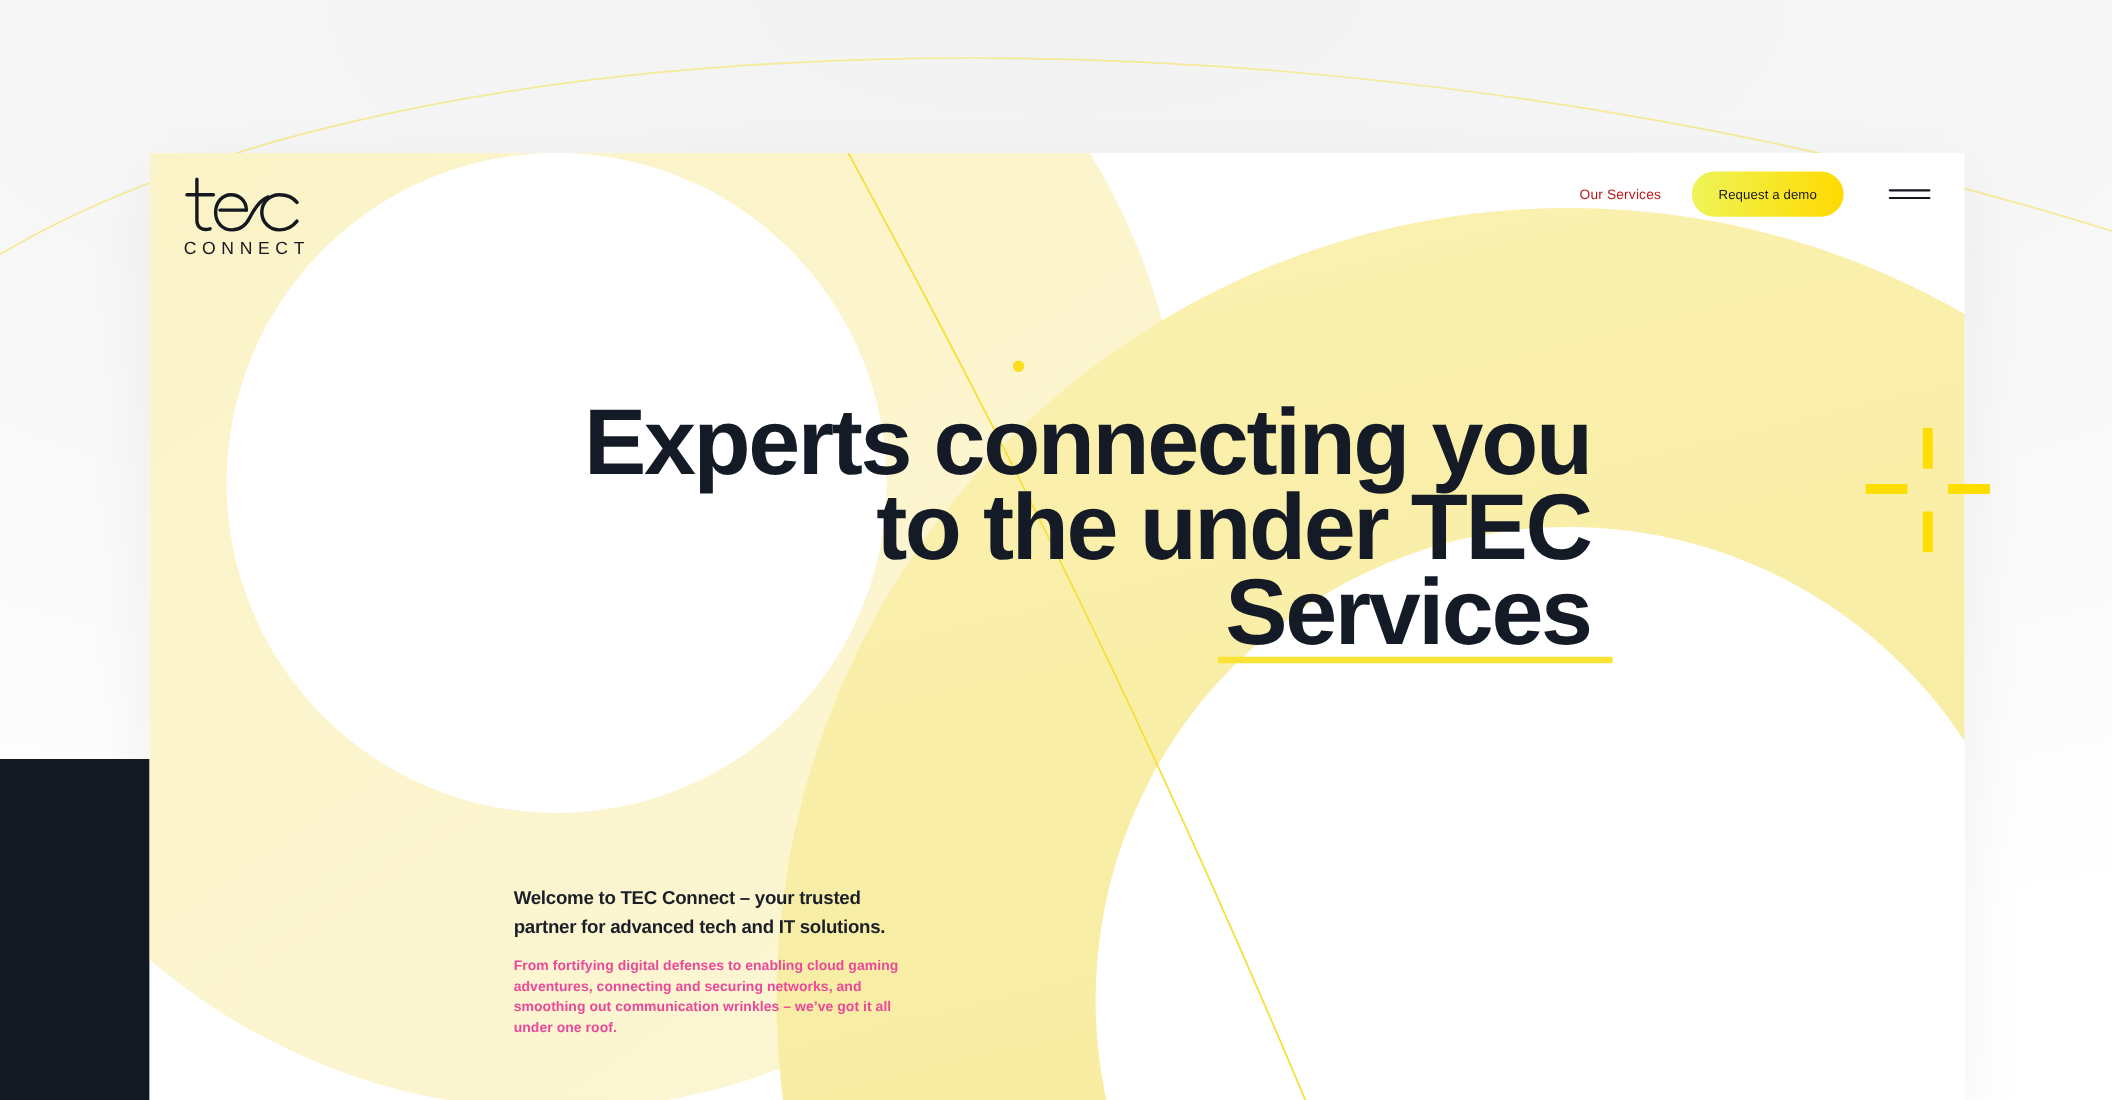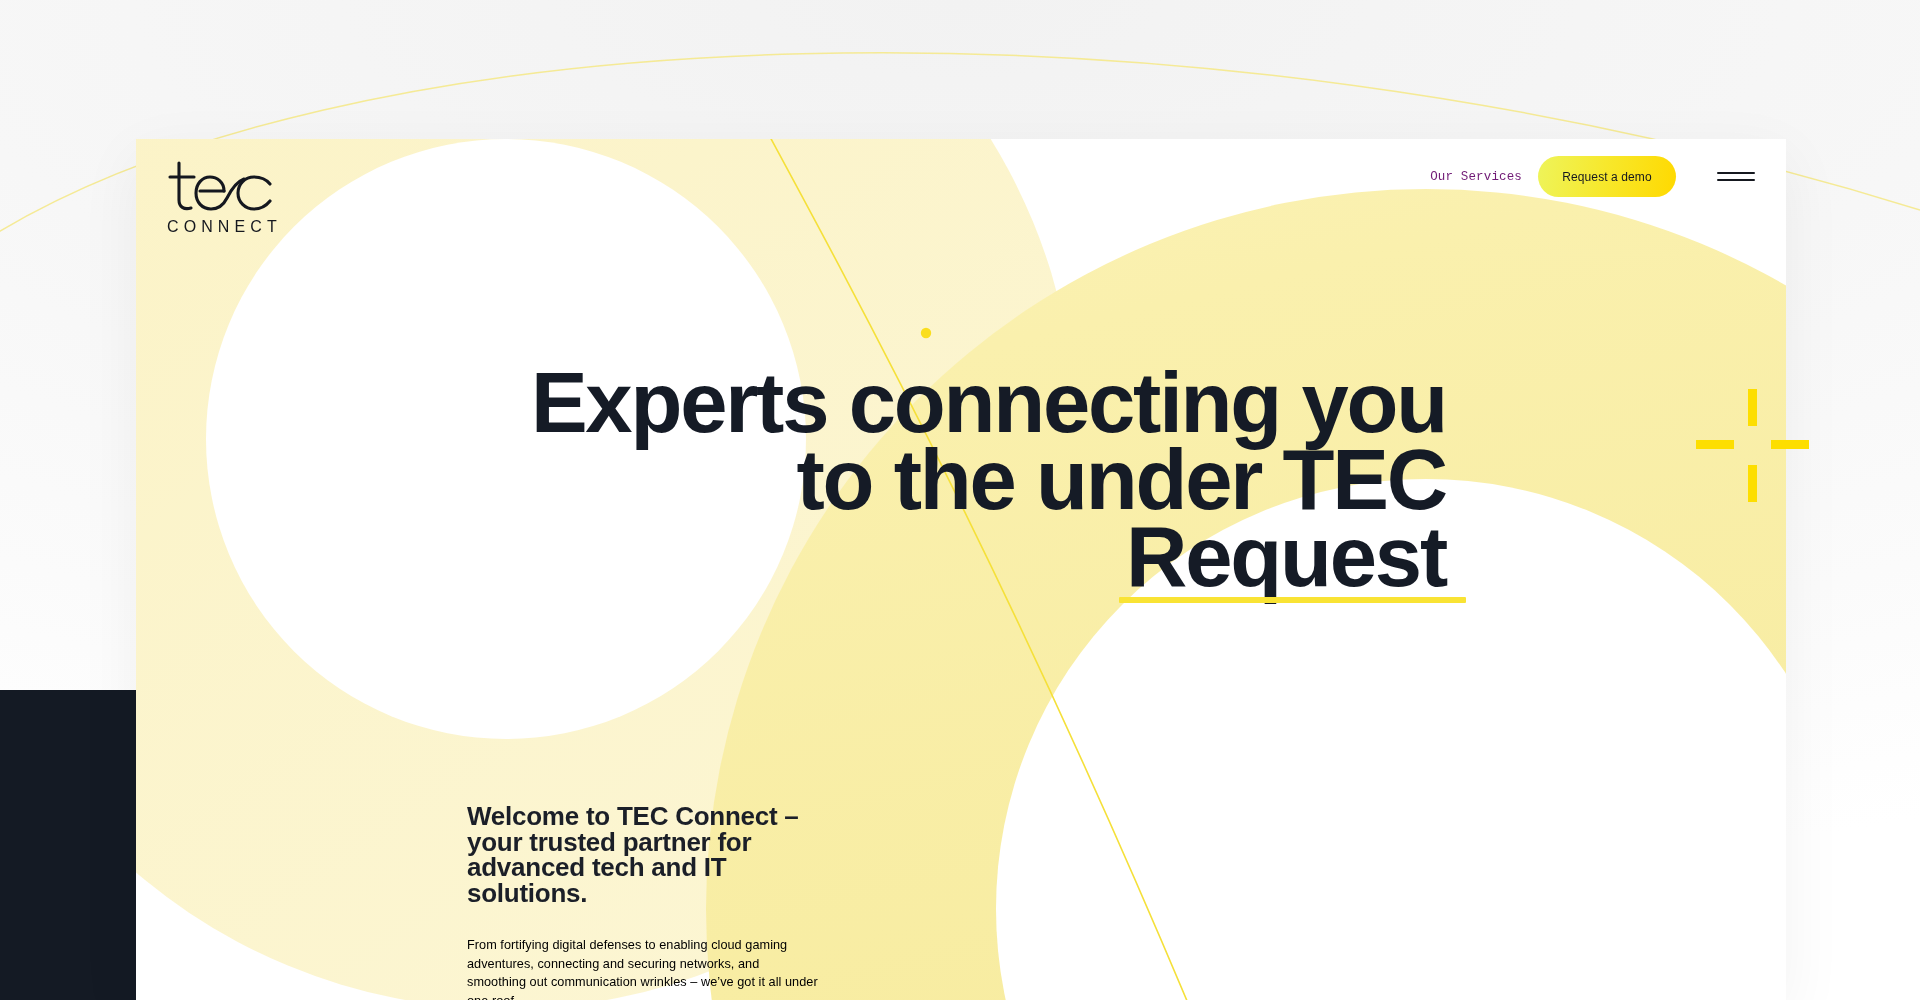--- a/index.html
+++ b/index.html
@@ -55,24 +55,23 @@
     letter-spacing:5.1px;
     color:#15181f;
     font-weight:400;
   }
 
   #primary-nav{
     position:absolute; right:31px; top:17px;
     display:flex; align-items:center; gap:0;
   }
   #nav-link-our-services{
-    font-size:12.5px; color:#701a75; letter-spacing:.15px;
+    font-size:12.5px; color:#b91c1c; letter-spacing:.15px;
     text-decoration:none; cursor:pointer; white-space:nowrap;
-    margin-right:16px;
-    font-family:Liberation Mono, monospace;
+    margin-right:28px;
   }
   #request-demo-button{
     display:flex; align-items:center; justify-content:center;
     width:138px; height:41px; border:none; border-radius:21px;
     background:linear-gradient(100deg,#eef45b 0%,#f7e82c 48%,#ffd900 100%);
     font-family:"Liberation Sans", sans-serif;
     font-size:12px; font-weight:400; color:#15181f;
     letter-spacing:.1px; cursor:pointer; white-space:nowrap;
   }
   #menu-toggle{
@@ -97,27 +96,27 @@
   #headline-underline{
     position:absolute; left:-7px; right:-20px; bottom:-8px;
     height:6px; background:#f9e334; border-radius:1px;
   }
 
   
   #intro-block{
     position:absolute; left:331px; top:665px; width:352px; z-index:5;
   }
   #intro-heading{
-    font-size:26px; line-height:25.5px; font-weight:700;
+    font-size:17px; line-height:25.5px; font-weight:700;
     letter-spacing:-.25px; color:#1b1f28;
   }
   #intro-paragraph{
-    margin-top:30px;
+    margin-top:14px;
     font-size:12.7px; line-height:18.5px;
-    color:#000000; letter-spacing:.05px;
+    color:#ec4899; letter-spacing:.05px;font-weight:bold;
   }
 
   
   #crosshair-ornament{
     position:absolute; left:1696px; top:389px;
     width:112px; height:112px; z-index:9;
   }
   #crosshair-ornament .ch{ position:absolute; background:#fdde00; }
   #crosshair-ornament .ch-top   { left:52px; top:0;    width:9px;  height:37px; }
   #crosshair-ornament .ch-bottom{ left:52px; top:76px; width:9px;  height:37px; }
@@ -204,21 +203,21 @@
         <span class="bar"></span>
       </button>
     </nav>
   </header>
 
   <h1 id="hero-headline">
     <span class="hl-line">Experts connecting you</span>
     <span class="hl-line">to the under TEC</span>
     <span class="hl-line">
       <span id="headline-accent-wrap">
-        <span>Request</span>
+        <span>Services</span>
         <span id="headline-underline"></span>
       </span>
     </span>
   </h1>
 
   <div id="intro-block">
     <p id="intro-heading">Welcome to TEC Connect – your trusted partner for advanced tech and IT solutions.</p>
     <p id="intro-paragraph">From fortifying digital defenses to enabling cloud gaming adventures, connecting and securing networks, and smoothing out communication wrinkles – we’ve got it all under one roof.</p>
   </div>
 </section>

